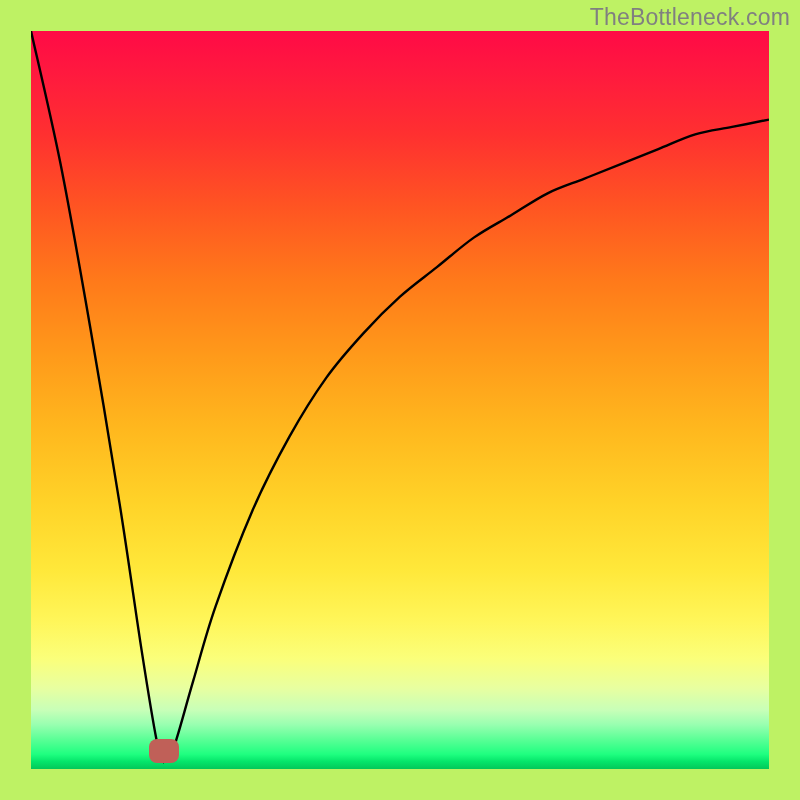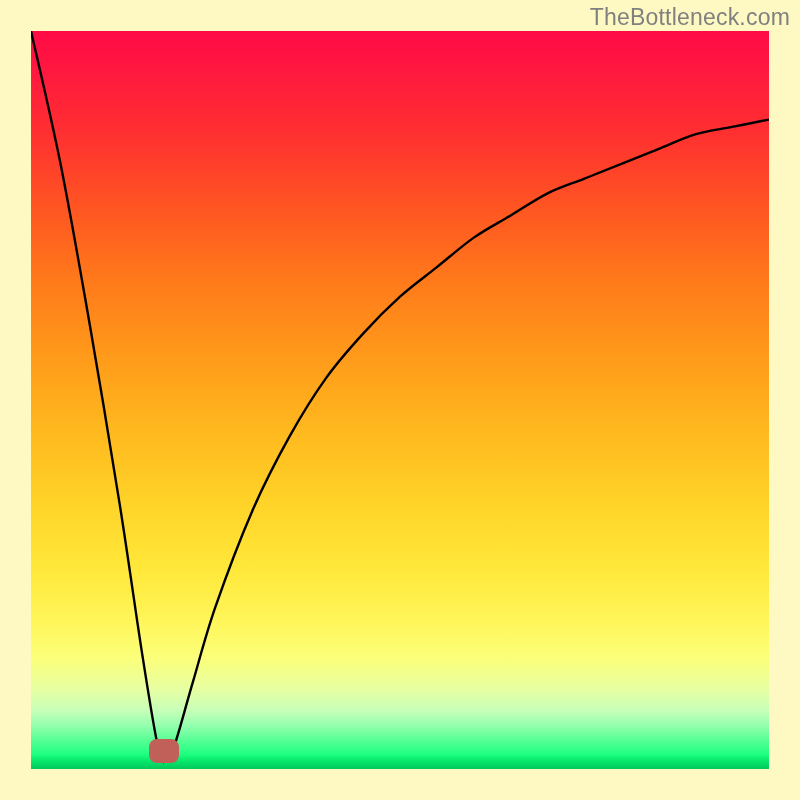--- a/index.html
+++ b/index.html
@@ -8,21 +8,21 @@
     width: 800px;
     height: 800px;
     overflow: hidden;
     background: #000;
     font-family: Arial, Helvetica, sans-serif;
   }
   .frame {
     position: absolute;
     left: 0; top: 0;
     width: 800px; height: 800px;
-    background: #fef9c3;
+    background: #bef264;
   }
   .plot {
     position: absolute;
     left: 31px;
     top: 31px;
     width: 738px;
     height: 738px;
     overflow: hidden;
   }
   .gradient {

